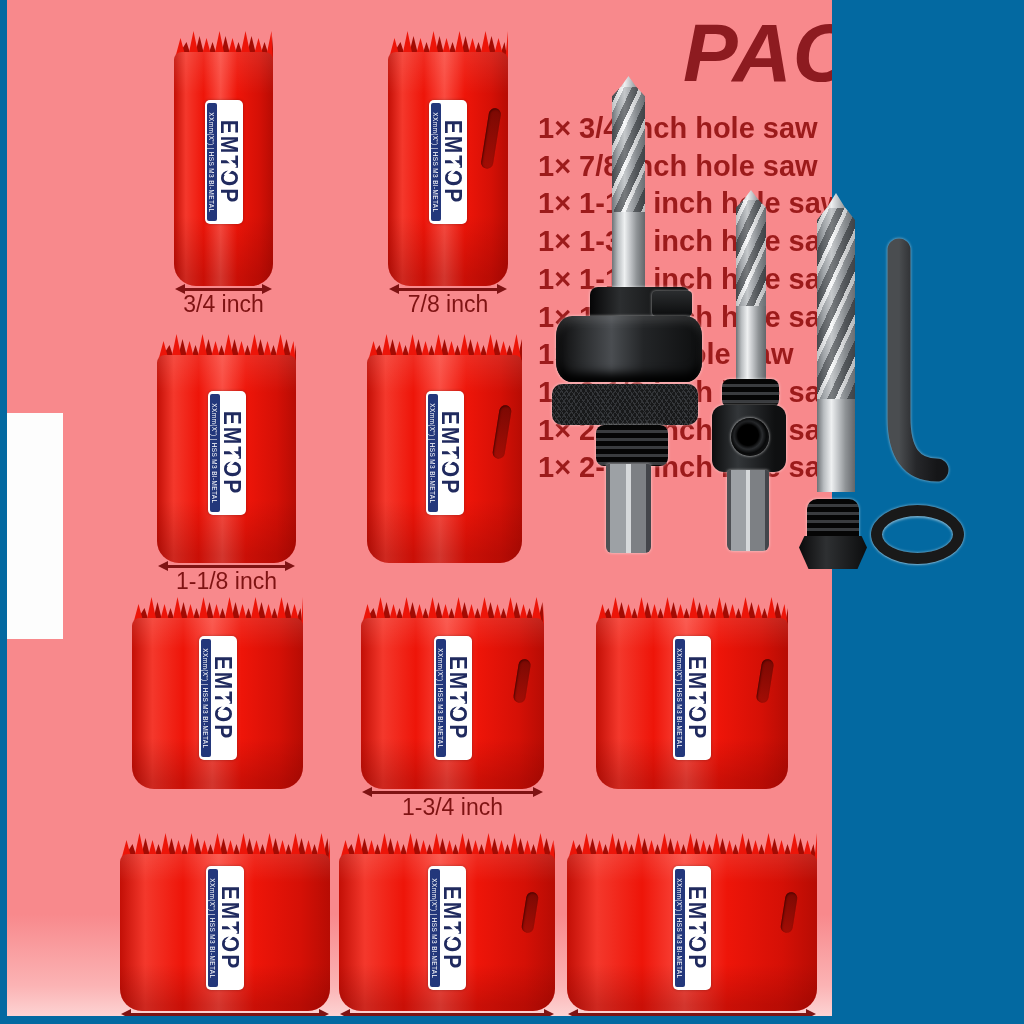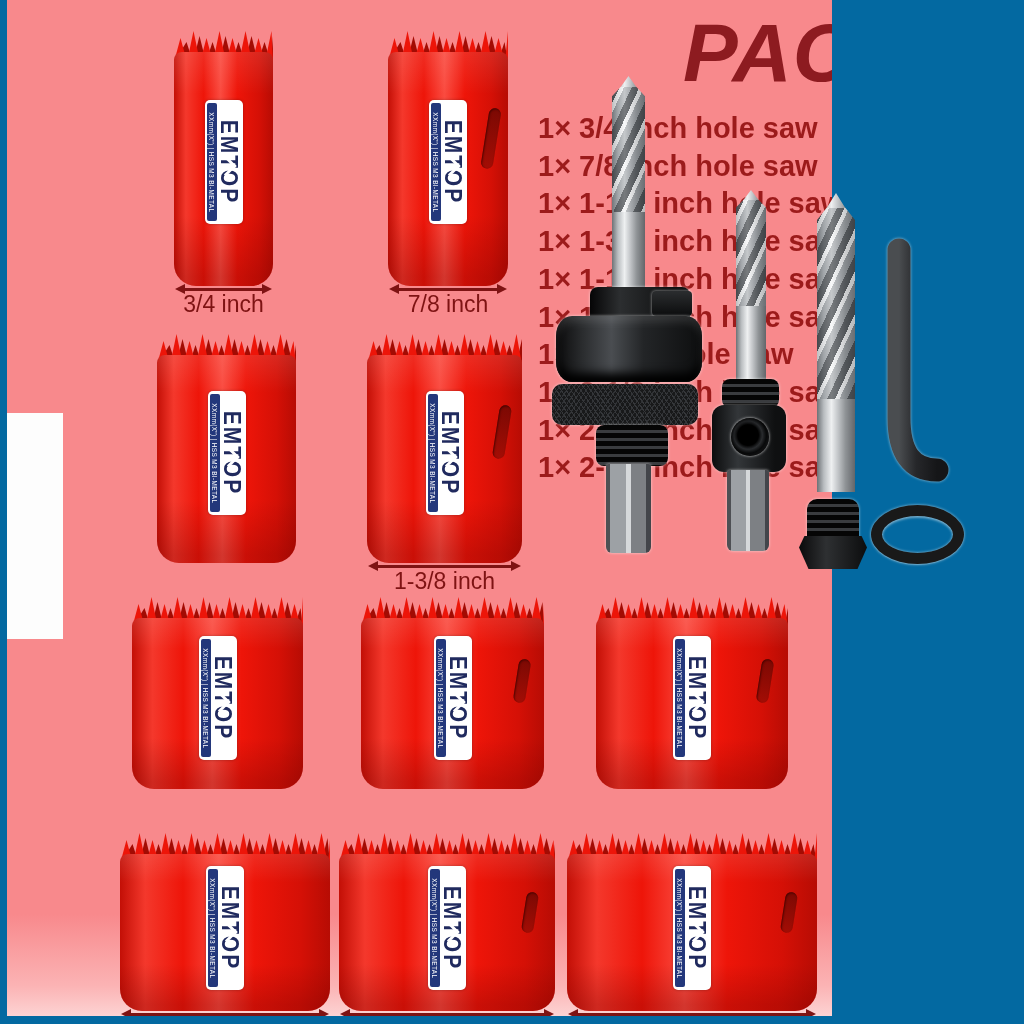--- a/index.html
+++ b/index.html
@@ -148,42 +148,42 @@
         <div class="emtop">
           <span class="emtop-txt">EMTOP</span>
           <span class="chev"></span>
         </div>
         <div class="strip">
           <span class="strip-txt">XXmm(X") | HSS M3 BI-METAL</span>
         </div>
       </div>
     </div>
   </div>
+      <div class="dim" style="left: 152px; top: 565px; width: 135px;">
+    <div class="dim-line"></div>
+    <div class="dim-text">1-1/8 inch</div>
+  </div>
       <div class="saw has-slot" style="left: 360px; top: 333px; width: 155px; height: 230px;">
     <svg class="teeth" width="155" height="32" viewBox="0 0 155 32">
       <polygon class="t-back" points="0,32 12.5,12 19,32 25.5,6 32,32 38.5,12 45,32 51.5,6 58,32 64.5,12 71,32 77.5,6 84,32 90.5,12 97,32 103.5,6 110,32 116.5,12 123,32 129.5,6 136,32 142.5,12 149,32 155,6 155,32 155,32"></polygon>
       <polygon class="t-front" points="0,32 6.5,8 13,32 19.5,1 26,32 32.5,8 39,32 45.5,1 52,32 58.5,8 65,32 71.5,1 78,32 84.5,8 91,32 97.5,1 104,32 110.5,8 117,32 123.5,1 130,32 136.5,8 143,32 149.5,1 155,32 155,32"></polygon>
     </svg>
     <div class="cup">
       <div class="slot"></div>
       <div class="saw-label">
         <div class="emtop">
           <span class="emtop-txt">EMTOP</span>
           <span class="chev"></span>
         </div>
         <div class="strip">
           <span class="strip-txt">XXmm(X") | HSS M3 BI-METAL</span>
         </div>
       </div>
     </div>
   </div>
-      <div class="dim" style="left: 362px; top: 565px; width: 151px;">
-    <div class="dim-line"></div>
-    <div class="dim-text">1-3/8 inch</div>
-  </div>
       <div class="saw" style="left: 125px; top: 596px; width: 171px; height: 193px;">
     <svg class="teeth" width="171" height="32" viewBox="0 0 171 32">
       <polygon class="t-back" points="0,32 12.5,12 19,32 25.5,6 32,32 38.5,12 45,32 51.5,6 58,32 64.5,12 71,32 77.5,6 84,32 90.5,12 97,32 103.5,6 110,32 116.5,12 123,32 129.5,6 136,32 142.5,12 149,32 155.5,6 162,32 168.5,12 171,32 171,32"></polygon>
       <polygon class="t-front" points="0,32 6.5,8 13,32 19.5,1 26,32 32.5,8 39,32 45.5,1 52,32 58.5,8 65,32 71.5,1 78,32 84.5,8 91,32 97.5,1 104,32 110.5,8 117,32 123.5,1 130,32 136.5,8 143,32 149.5,1 156,32 162.5,8 169,32 171,1 171,32 171,32"></polygon>
     </svg>
     <div class="cup">
 
       <div class="saw-label">
         <div class="emtop">
           <span class="emtop-txt">EMTOP</span>
@@ -205,20 +205,24 @@
       <div class="saw-label">
         <div class="emtop">
           <span class="emtop-txt">EMTOP</span>
           <span class="chev"></span>
         </div>
         <div class="strip">
           <span class="strip-txt">XXmm(X") | HSS M3 BI-METAL</span>
         </div>
       </div>
     </div>
+  </div>
+      <div class="dim" style="left: 356px; top: 791px; width: 179px;">
+    <div class="dim-line"></div>
+    <div class="dim-text">1-3/4 inch</div>
   </div>
       <div class="saw has-slot" style="left: 589px; top: 596px; width: 192px; height: 193px;">
     <svg class="teeth" width="192" height="32" viewBox="0 0 192 32">
       <polygon class="t-back" points="0,32 12.5,12 19,32 25.5,6 32,32 38.5,12 45,32 51.5,6 58,32 64.5,12 71,32 77.5,6 84,32 90.5,12 97,32 103.5,6 110,32 116.5,12 123,32 129.5,6 136,32 142.5,12 149,32 155.5,6 162,32 168.5,12 175,32 181.5,6 188,32 192,12 192,32 192,32"></polygon>
       <polygon class="t-front" points="0,32 6.5,8 13,32 19.5,1 26,32 32.5,8 39,32 45.5,1 52,32 58.5,8 65,32 71.5,1 78,32 84.5,8 91,32 97.5,1 104,32 110.5,8 117,32 123.5,1 130,32 136.5,8 143,32 149.5,1 156,32 162.5,8 169,32 175.5,1 182,32 188.5,8 192,32 192,32"></polygon>
     </svg>
     <div class="cup">
       <div class="slot"></div>
       <div class="saw-label">
         <div class="emtop">

